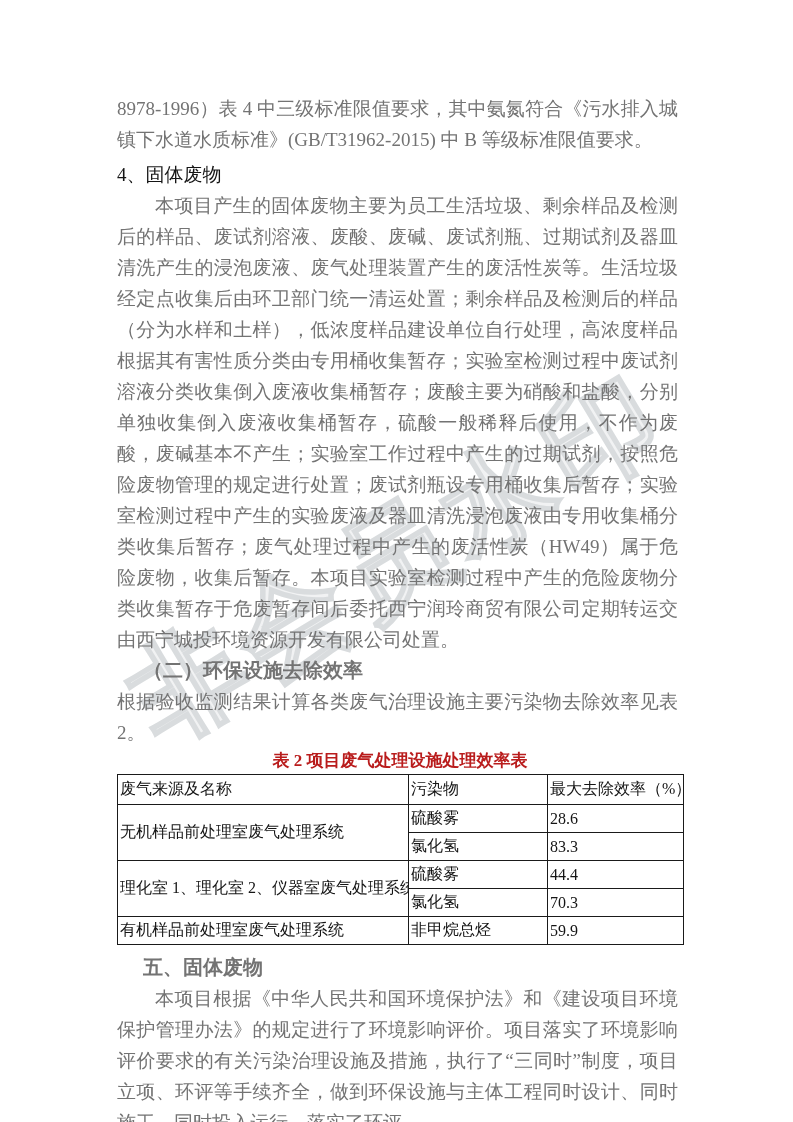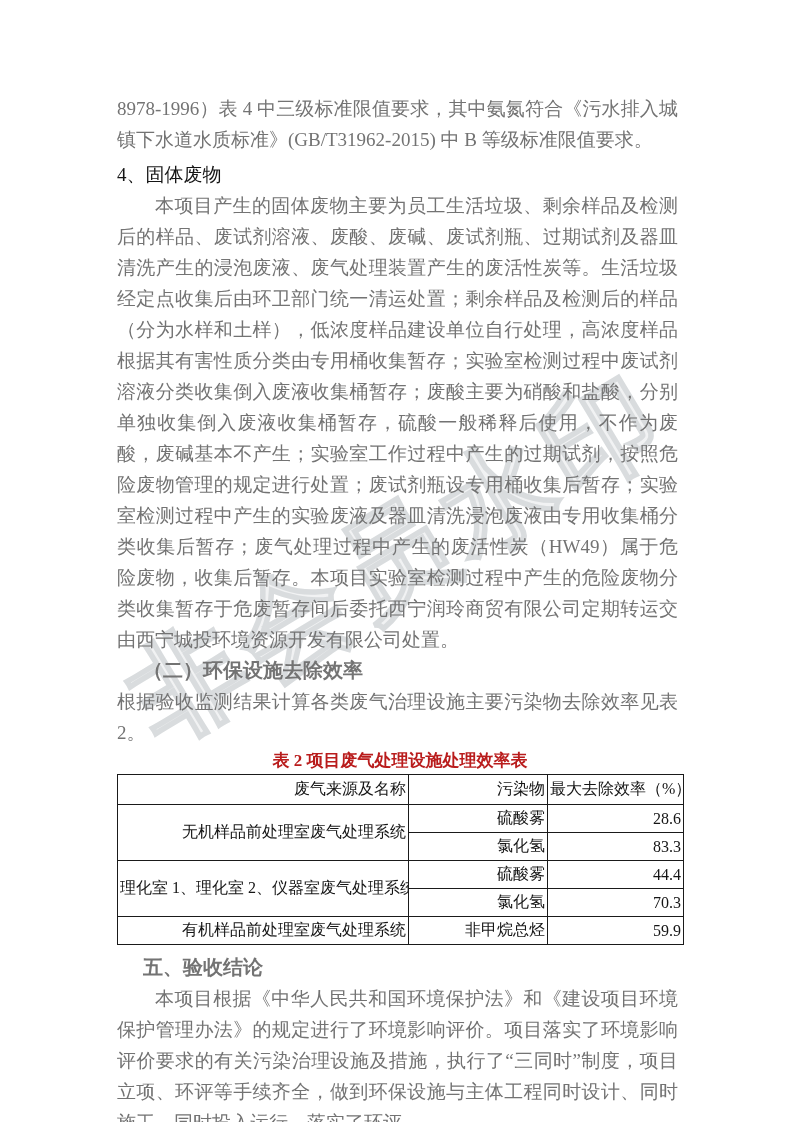--- a/index.html
+++ b/index.html
@@ -76,21 +76,21 @@
   table.eff {
     margin-top: 2px;
     width: 566px;
     border-collapse: collapse;
     table-layout: fixed;
     font-size: 16px;
     color: #151515;
   }
   table.eff th, table.eff td {
     border: 1.6px solid #1a1a1a;
-    text-align: right;
+    text-align: left;
     vertical-align: middle;
     padding: 0 2px;
     font-weight: normal;
     overflow: hidden;
     white-space: nowrap;
   }
   table.eff th { height: 29px; font-size: 16px; }
   table.eff td { height: 27px; }
   col.c1 { width: 291px; }
   col.c2 { width: 139px; }
@@ -150,18 +150,18 @@
             <td>70.3</td>
           </tr>
           <tr>
             <td rowspan="1">有机样品前处理室废气处理系统</td>
             <td>非甲烷总烃</td>
             <td>59.9</td>
           </tr>
         </tbody>
     </table>
 
-    <h3 class="bold-heading after-table">五、验收结论</h3>
+    <h3 class="bold-heading after-table">五、固体废物</h3>
 
     <p class="body-par indent2">本项目根据《中华人民共和国环境保护法》和《建设项目环境保护管理办法》的规定进行了环境影响评价。项目落实了环境影响评价要求的有关污染治理设施及措施，执行了“三同时”制度，项目立项、环评等手续齐全，做到环保设施与主体工程同时设计、同时施工、同时投入运行，落实了环评</p>
 
   </div>
 </div>
 
 </body></html>

